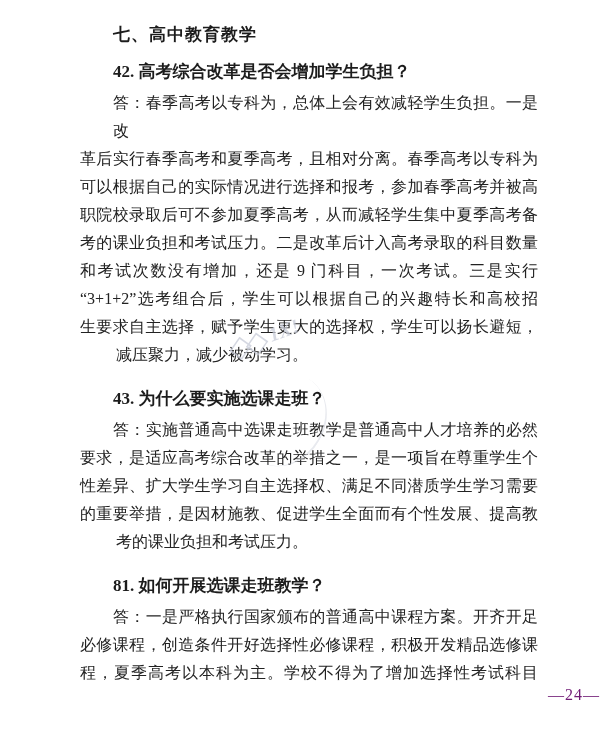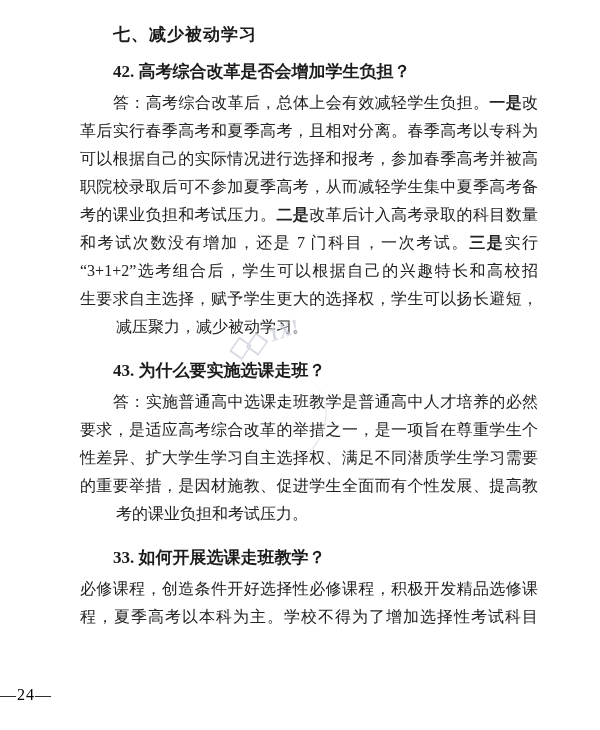--- a/index.html
+++ b/index.html
@@ -38,29 +38,29 @@
 
   .line {
     font-size: 16px;
     line-height: 28px;
     text-align: justify;
     text-align-last: justify;
     color: #222222;
   }
   .line.indent { padding-left: 33px; }
   .line.last { text-align-last: left; margin-left: 36px; }
-  .line .bold { font-weight: 700; }
+  .line .bold { font-weight: 400; }
 
   .page-number {
     position: absolute;
     left: 0; right: 0;
     bottom: 26px;
-    text-align: left;
+    text-align: right;
     font-size: 16px;
-    color: #000000;
+    color: #701a75;
     letter-spacing: 1px;
   }
 
   
   .watermark {
     position: absolute;
     left: 228px; top: 322px;
     transform: rotate(-14deg);
     color: #c7cbd8;
     opacity: 0.75;
@@ -89,39 +89,40 @@
     border-radius: 50%;
     transform: rotate(30deg);
     opacity: 0.55;
     pointer-events: none;
   }
 </style>
 </head>
 <body>
 
 <div class="doc">
-  <div class="doc-title">七、减少被动学习</div>
+  <div class="doc-title">七、高中教育教学</div>
   <div>
       <div class="question">42. 高考综合改革是否会增加学生负担？</div>
-      <div class="line indent"><span class="">答：高考综合改革后，总体上会有效减轻学生负担。</span><span class="bold">一是</span><span class="">改</span></div>
+      <div class="line indent"><span class="">答：春季高考以专科为，总体上会有效减轻学生负担。</span><span class="bold">一是</span><span class="">改</span></div>
       <div class="line"><span class="">革后实行春季高考和夏季高考，且相对分离。春季高考以专科为</span></div>
       <div class="line"><span class="">可以根据自己的实际情况进行选择和报考，参加春季高考并被高</span></div>
       <div class="line"><span class="">职院校录取后可不参加夏季高考，从而减轻学生集中夏季高考备</span></div>
       <div class="line"><span class="">考的课业负担和考试压力。</span><span class="bold">二是</span><span class="">改革后计入高考录取的科目数量</span></div>
-      <div class="line"><span class="">和考试次数没有增加，还是 7 门科目，一次考试。</span><span class="bold">三是</span><span class="">实行</span></div>
+      <div class="line"><span class="">和考试次数没有增加，还是 9 门科目，一次考试。</span><span class="bold">三是</span><span class="">实行</span></div>
       <div class="line"><span class="">“3+1+2”选考组合后，学生可以根据自己的兴趣特长和高校招</span></div>
       <div class="line"><span class="">生要求自主选择，赋予学生更大的选择权，学生可以扬长避短，</span></div>
       <div class="line last"><span class="">减压聚力，减少被动学习。</span></div>
       <div class="question gap">43. 为什么要实施选课走班？</div>
       <div class="line indent"><span class="">答：实施普通高中选课走班教学是普通高中人才培养的必然</span></div>
       <div class="line"><span class="">要求，是适应高考综合改革的举措之一，是一项旨在尊重学生个</span></div>
       <div class="line"><span class="">性差异、扩大学生学习自主选择权、满足不同潜质学生学习需要</span></div>
       <div class="line"><span class="">的重要举措，是因材施教、促进学生全面而有个性发展、提高教</span></div>
       <div class="line last"><span class="">考的课业负担和考试压力。</span></div>
-      <div class="question gap">33. 如何开展选课走班教学？</div>
+      <div class="question gap">81. 如何开展选课走班教学？</div>
+      <div class="line indent"><span class="">答：</span><span class="bold">一是</span><span class="">严格执行国家颁布的普通高中课程方案。开齐开足</span></div>
       <div class="line"><span class="">必修课程，创造条件开好选择性必修课程，积极开发精品选修课</span></div>
       <div class="line"><span class="">程，夏季高考以本科为主。学校不得为了增加选择性考试科目</span></div>
     </div>
 </div>
 
 <div class="watermark">
   <span class="wm-diamonds">◇◇</span>
   <span class="wm-label">1X!</span>
 </div>
 <div class="watermark-curve"></div>

